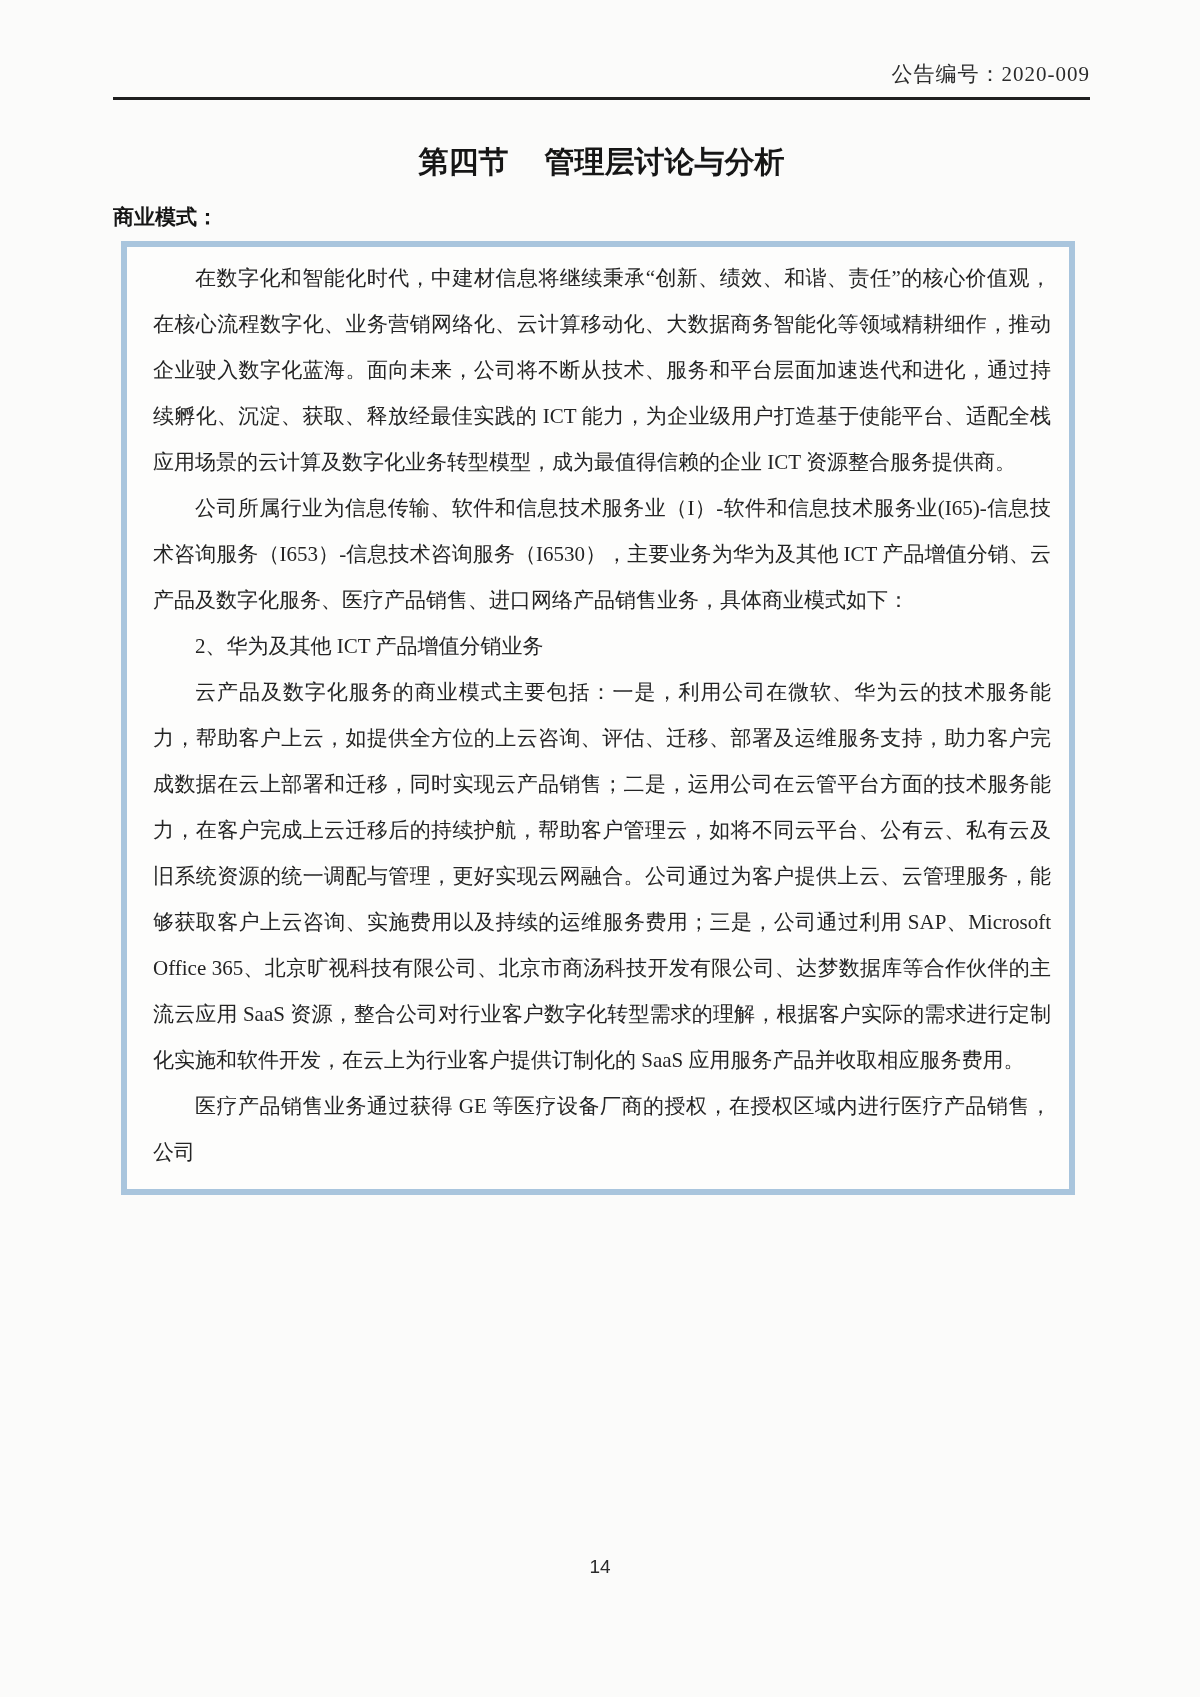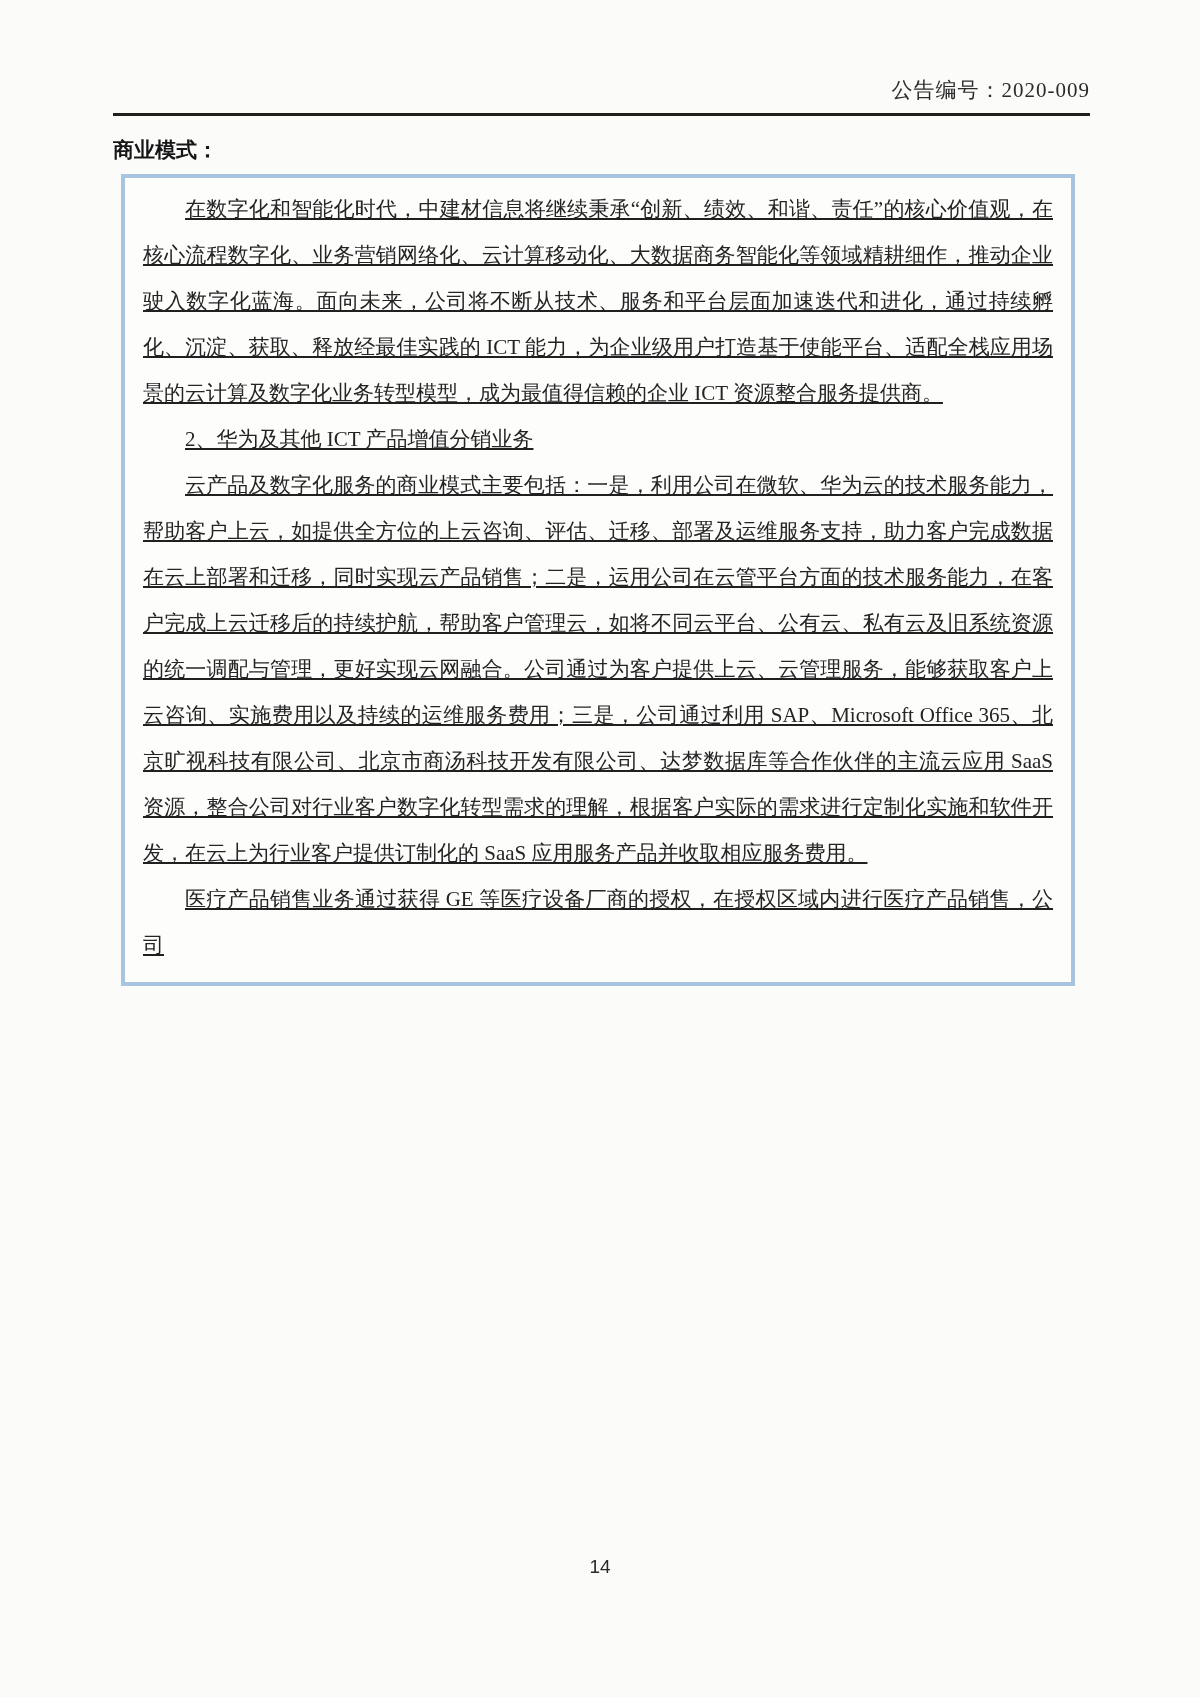--- a/index.html
+++ b/index.html
@@ -12,21 +12,21 @@
     background: #fbfbfa;
     color: #202020;
     font-family: "Liberation Serif", "DejaVu Serif", serif;
     position: relative;
     overflow: hidden;
   }
   .content {
     padding: 0 110px 0 113px;
   }
   .announcement {
-    padding-top: 76px;
+    padding-top: 60px;
     text-align: right;
     font-size: 21px;
     letter-spacing: 1px;
     color: #2a2a2a;
   }
   .header-rule {
     border: 0;
     border-top: 3px solid #1f1f1f;
     margin: 9px 0 0 0;
   }
@@ -53,24 +53,23 @@
   }
   .content-label {
     margin-top: 20px;
     font-family: "Liberation Sans", "DejaVu Sans", sans-serif;
     font-weight: bold;
     font-size: 21px;
     color: #161616;
   }
   .content-box {
     margin: 10px 15px 0 8px;
-    border: 4px solid #4d7c0f;
-    padding: 8px 18px 14px 18px;
+    border: 6px solid #4d7c0f;
+    padding: 8px 18px 14px 26px;
     background: #fdfdfc;
-    text-decoration: underline;
   }
   .content-box p {
     margin: 0;
     font-size: 21px;
     line-height: 46px;
     text-align: justify;
     text-indent: 2em;
     color: #242424;
   }
   .page-footer {
@@ -86,26 +85,30 @@
 </style>
 </head>
 <body>
 
 <div class="content">
 
   <div class="announcement">公告编号：2020-009</div>
 
   <hr class="header-rule">
 
+  <div class="doc-title">
+    <span class="section-no">第四节</span><span>管理层讨论与分析</span>
+  </div>
 
 
   <div class="content-label">商业模式：</div>
 
   <div class="content-box" style="border-color: rgb(169, 197, 221);">
     <p>在数字化和智能化时代，中建材信息将继续秉承“创新、绩效、和谐、责任”的核心价值观，在核心流程数字化、业务营销网络化、云计算移动化、大数据商务智能化等领域精耕细作，推动企业驶入数字化蓝海。面向未来，公司将不断从技术、服务和平台层面加速迭代和进化，通过持续孵化、沉淀、获取、释放经最佳实践的 ICT 能力，为企业级用户打造基于使能平台、适配全栈应用场景的云计算及数字化业务转型模型，成为最值得信赖的企业 ICT 资源整合服务提供商。</p>
+    <p>公司所属行业为信息传输、软件和信息技术服务业（I）-软件和信息技术服务业(I65)-信息技术咨询服务（I653）-信息技术咨询服务（I6530），主要业务为华为及其他 ICT 产品增值分销、云产品及数字化服务、医疗产品销售、进口网络产品销售业务，具体商业模式如下：</p>
     <p>2、华为及其他 ICT 产品增值分销业务</p>
     <p>云产品及数字化服务的商业模式主要包括：一是，利用公司在微软、华为云的技术服务能力，帮助客户上云，如提供全方位的上云咨询、评估、迁移、部署及运维服务支持，助力客户完成数据在云上部署和迁移，同时实现云产品销售；二是，运用公司在云管平台方面的技术服务能力，在客户完成上云迁移后的持续护航，帮助客户管理云，如将不同云平台、公有云、私有云及旧系统资源的统一调配与管理，更好实现云网融合。公司通过为客户提供上云、云管理服务，能够获取客户上云咨询、实施费用以及持续的运维服务费用；三是，公司通过利用 SAP、Microsoft Office 365、北京旷视科技有限公司、北京市商汤科技开发有限公司、达梦数据库等合作伙伴的主流云应用 SaaS 资源，整合公司对行业客户数字化转型需求的理解，根据客户实际的需求进行定制化实施和软件开发，在云上为行业客户提供订制化的 SaaS 应用服务产品并收取相应服务费用。</p>
     <p>医疗产品销售业务通过获得 GE 等医疗设备厂商的授权，在授权区域内进行医疗产品销售，公司</p>
   </div>
 
 </div>
 
 <div class="page-footer">14</div>
 
 </body></html>

